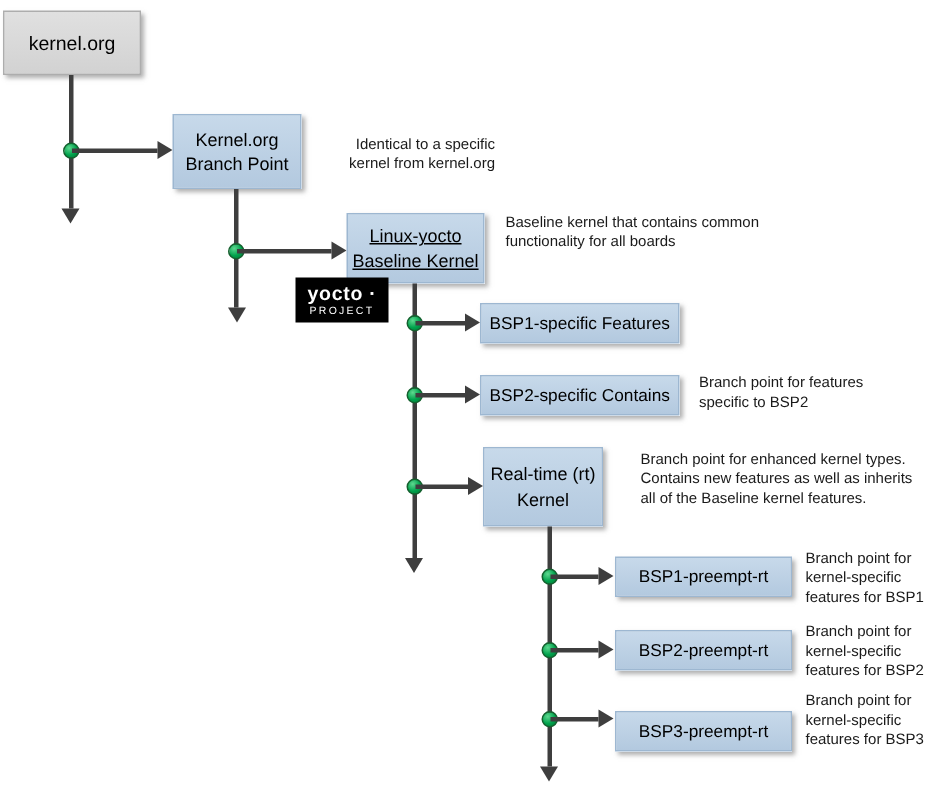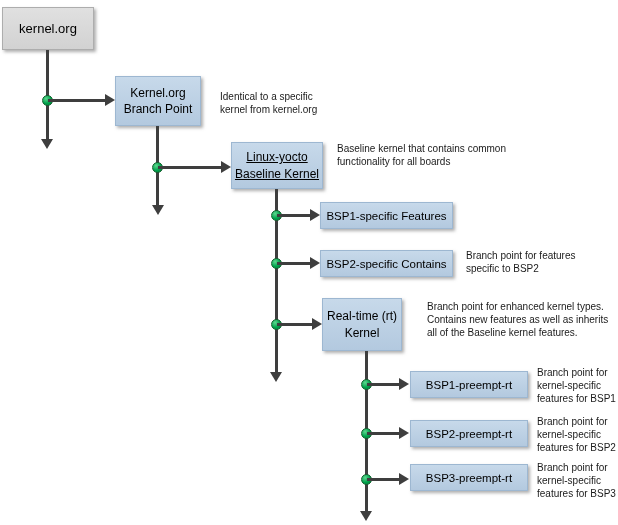--- a/index.html
+++ b/index.html
@@ -39,34 +39,38 @@
   <div class="vline" style="left:46px;top:50px;height:89px;"></div>
   <div class="arr-d" style="left:41px;top:139px;"></div>
   <div class="dot" style="left:42px;top:95px;"></div>
   <div class="hline" style="left:48px;top:99px;width:57px;"></div>
   <div class="arr-r" style="left:105px;top:94px;"></div>
 
   <div class="node md" style="left:115px;top:76px;width:86px;height:50px;">
     <span>Kernel.org</span>
     <span>Branch Point</span>
   </div>
-  <div class="note" style="left:220px;top:90px;width:110px;">Identical to a specific kernel from kernel.org</div>
+  <div class="note" style="left:220px;top:90px;width:110px;text-align:right;">Identical to a specific kernel from kernel.org</div>
 
   <div class="vline" style="left:156px;top:126px;height:79px;"></div>
   <div class="arr-d" style="left:152px;top:205px;"></div>
   <div class="dot" style="left:152px;top:162px;"></div>
   <div class="hline" style="left:158px;top:166px;width:63px;"></div>
   <div class="arr-r" style="left:221px;top:161px;"></div>
 
   <div class="node md" style="left:231px;top:142px;width:92px;height:47px;text-decoration:underline;">
     <span>Linux-yocto</span>
     <span>Baseline Kernel</span>
   </div>
   <div class="note" style="left:337px;top:142px;width:170px;">Baseline kernel that contains common functionality for all boards</div>
 
+  <div class="logo" style="left:197px;top:185px;width:62px;height:30px;">
+    <span class="word">yocto ·</span>
+    <span class="sub">PROJECT</span>
+  </div>
 
   <div class="vline" style="left:275px;top:189px;height:183px;"></div>
   <div class="arr-d" style="left:270px;top:372px;"></div>
 
   <div class="dot" style="left:271px;top:210px;"></div>
   <div class="hline" style="left:277px;top:214px;width:33px;"></div>
   <div class="arr-r" style="left:310px;top:209px;"></div>
   <div class="node sm" style="left:320px;top:202px;width:133px;height:27px;">
     <span>BSP1-specific Features</span>
   </div>
@@ -103,18 +107,18 @@
   <div class="hline" style="left:367px;top:432px;width:32px;"></div>
   <div class="arr-r" style="left:399px;top:427px;"></div>
   <div class="node sm" style="left:410px;top:420px;width:118px;height:27px;">
     <span>BSP2-preempt-rt</span>
   </div>
   <div class="note" style="left:537px;top:415px;width:95px;">Branch point for kernel-specific features for BSP2</div>
 
   <div class="dot" style="left:361px;top:474px;"></div>
   <div class="hline" style="left:367px;top:478px;width:32px;"></div>
   <div class="arr-r" style="left:399px;top:473px;"></div>
-  <div class="node sm" style="left:410px;top:464px;width:118px;height:27px;">
+  <div class="node sm" style="left:410px;top:474px;width:118px;height:27px;">
     <span>BSP3-preempt-rt</span>
   </div>
   <div class="note" style="left:537px;top:461px;width:95px;">Branch point for kernel-specific features for BSP3</div>
 
 </div>
 
 </body></html>

